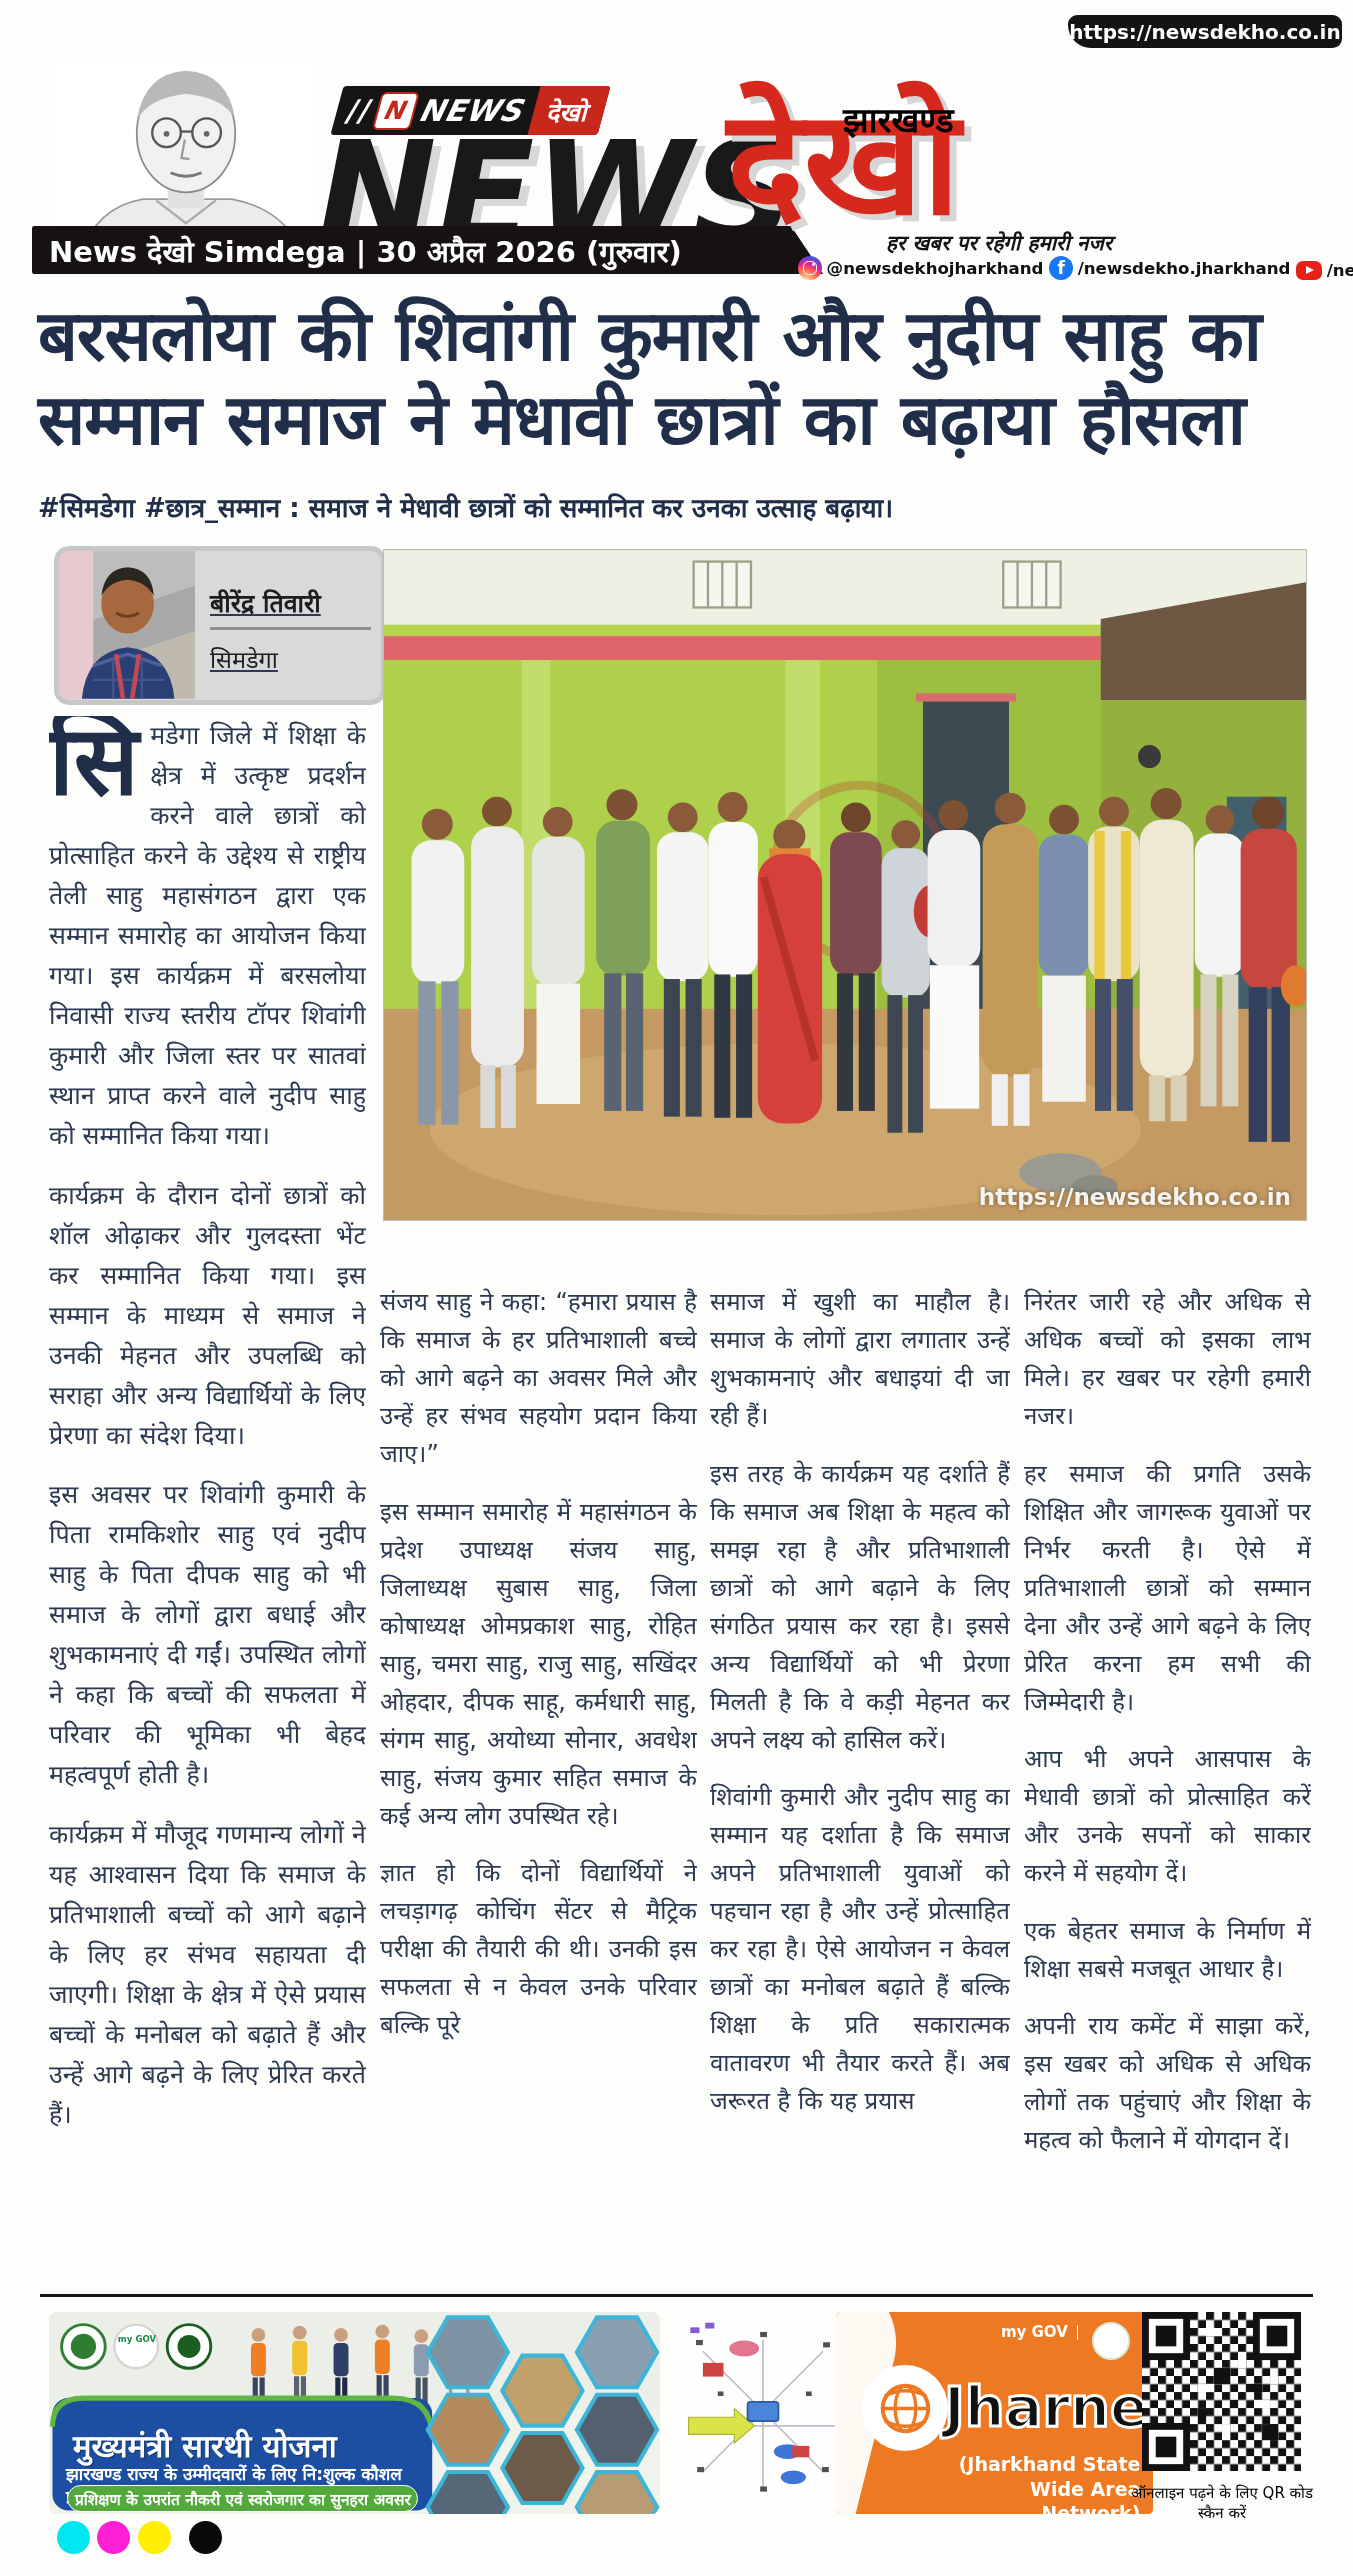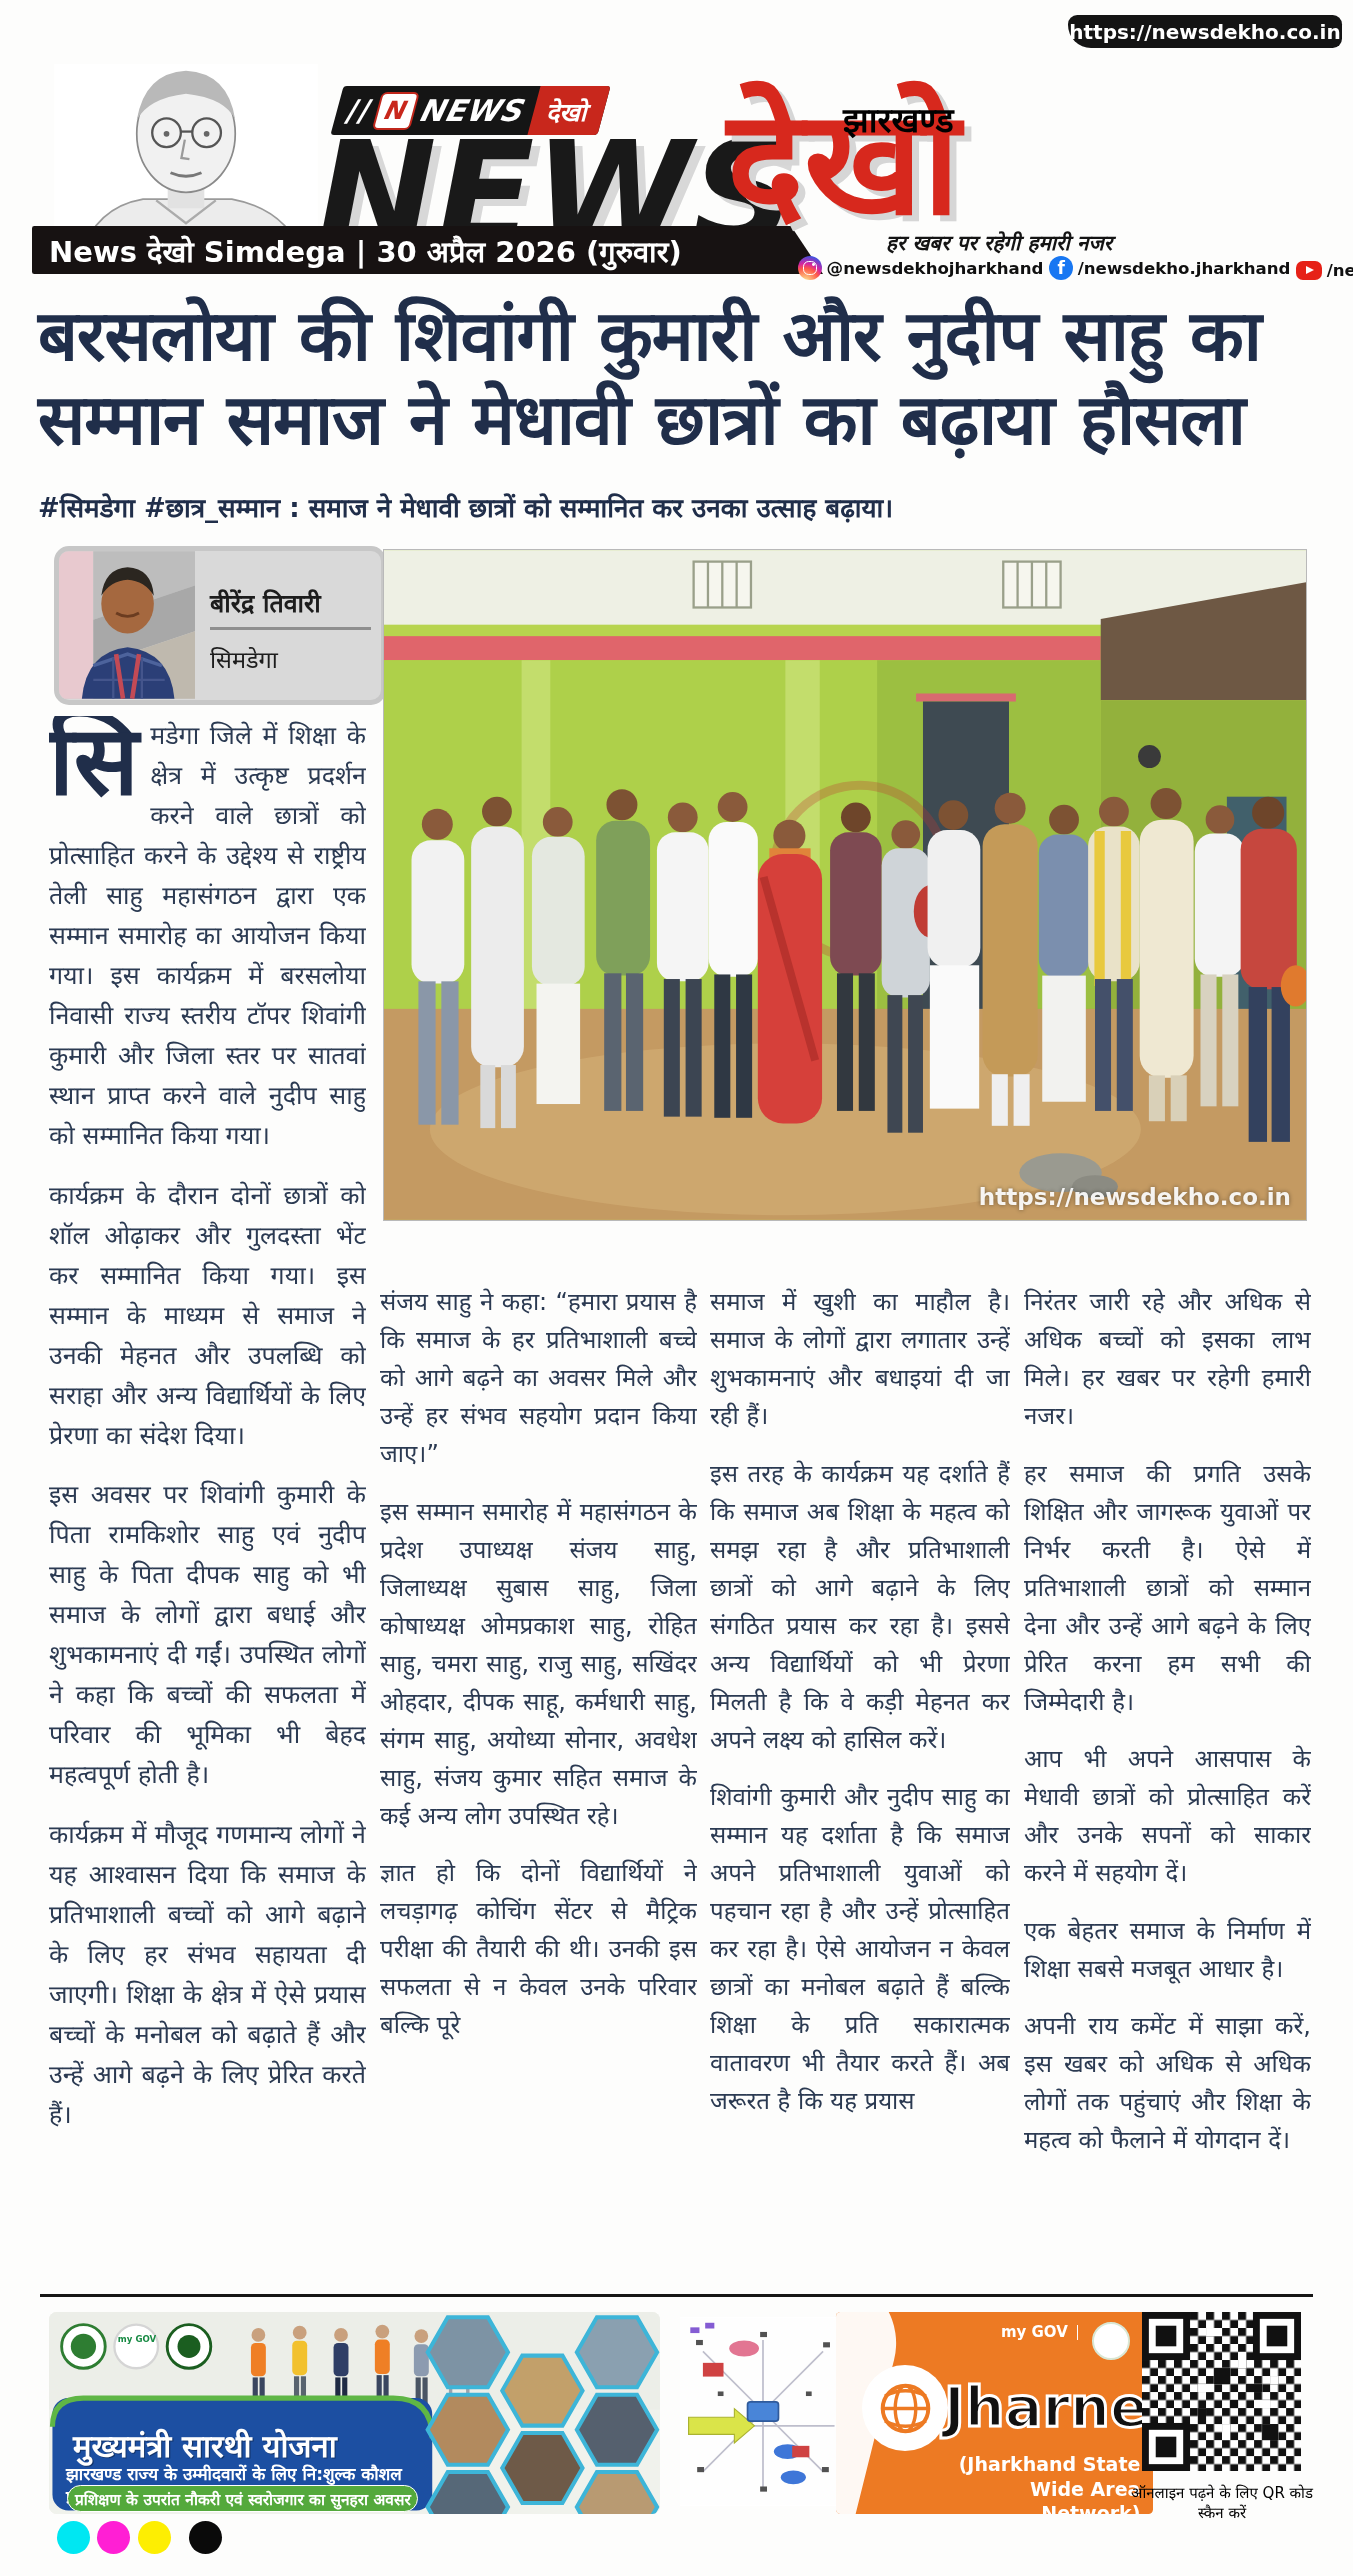--- a/index.html
+++ b/index.html
@@ -41,21 +41,21 @@
   .icn-yt::before{content:"";position:absolute;left:9.7px;top:5.2px;border-left:8px solid #fff;
                   border-top:4.6px solid transparent;border-bottom:4.6px solid transparent;}
 
   
   .headline{left:38px;top:294px;width:1282px;font-size:70px;line-height:84px;font-weight:800;
             color:#202e4a;letter-spacing:-1.1px;word-spacing:2.9px;}
   .subhead{left:38px;top:489px;width:1285px;font-size:26px;font-weight:bold;color:#202e4a;}
 
   
   .rep-card{left:54px;top:546px;width:332px;height:159px;background:#d9d9d9;border:5.7px solid #c7c7c7;
-            border-radius:15px;box-sizing:border-box;display:flex;overflow:hidden;}
+            border-radius:15px;box-sizing:border-box;display:flex;overflow:hidden;text-decoration:underline;}
   .rep-photo{width:136px;height:100%;flex:0 0 auto;}
   .rep-meta{flex:1;padding:34px 10.3px 0 15px;}
   .rep-name{font-size:25px;font-weight:bold;color:#1d1d1d;border-bottom:3.4px solid #8f8f8f;padding-bottom:8px;}
   .rep-loc{font-size:23.5px;color:#1d1d1d;margin-top:12.6px;}
 
   
   .photo{left:383px;top:549px;width:924px;height:672px;border:1.1px solid #b9b9b9;box-sizing:border-box;overflow:hidden;}
   .photo svg{display:block;}
   .photo .wmark{position:absolute;right:15px;bottom:10.3px;color:rgba(255,255,255,.92);font-size:23px;font-weight:bold;
                 text-shadow:0 0 4.6px rgba(0,0,0,.45);}

